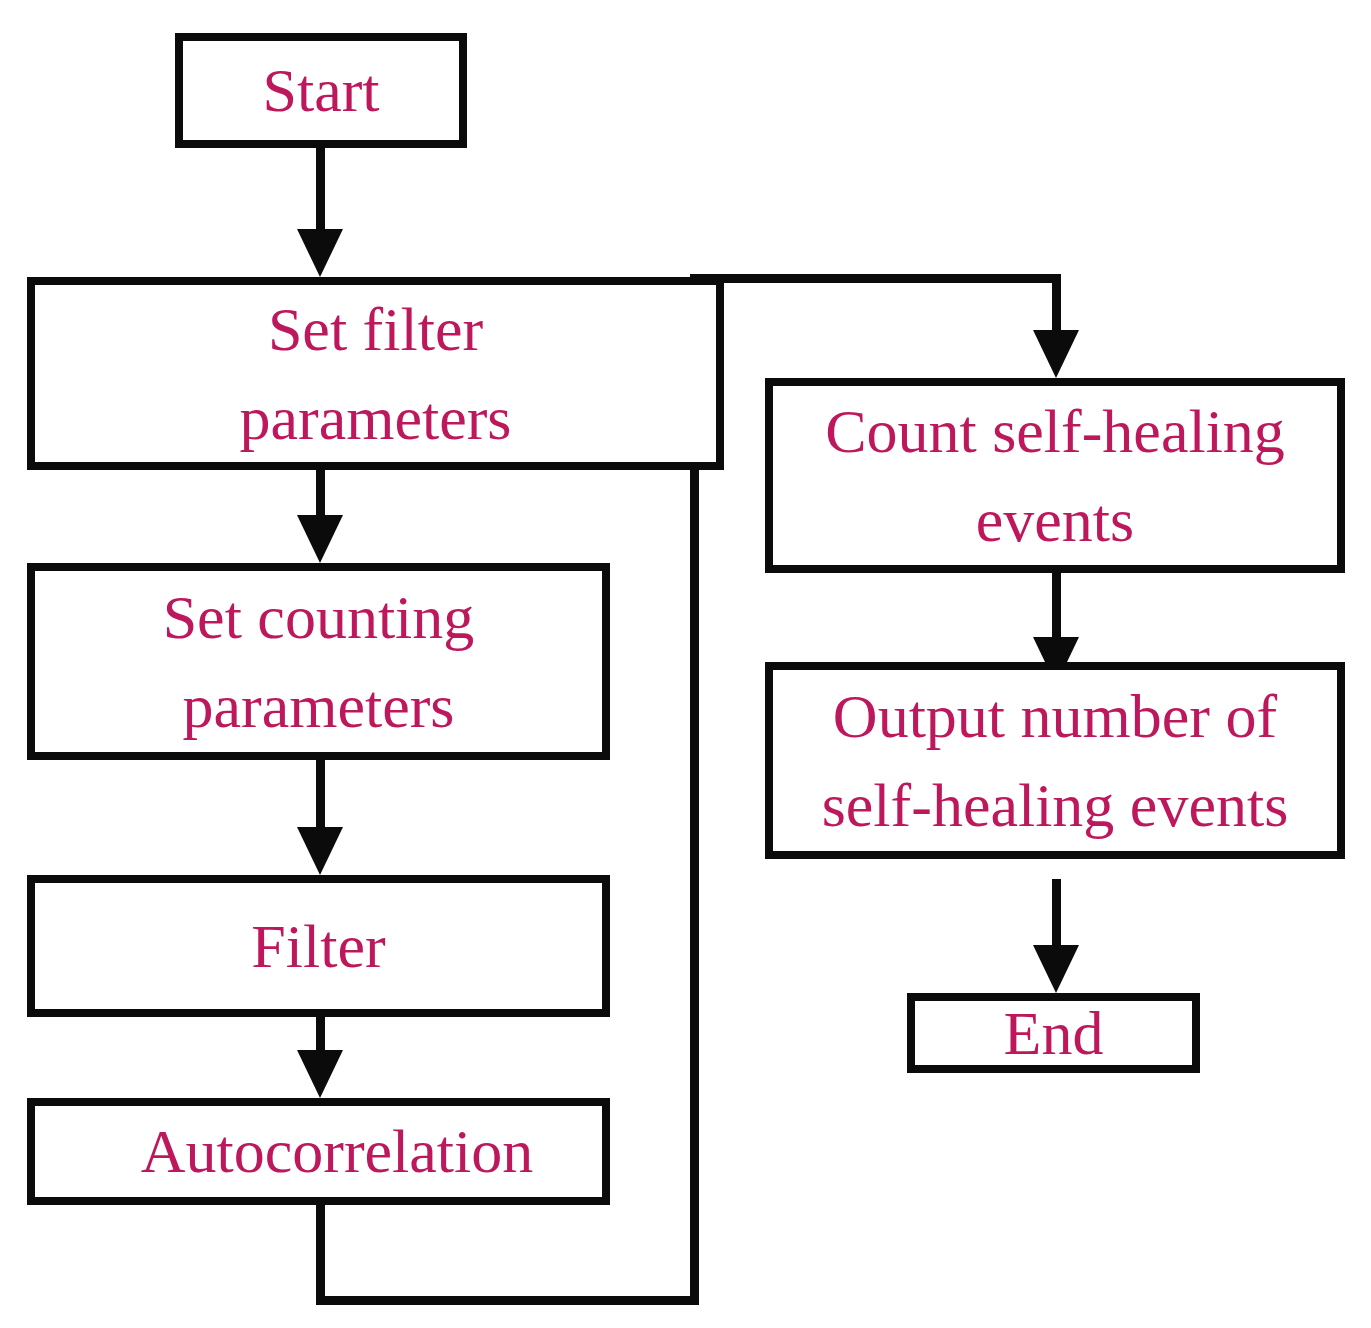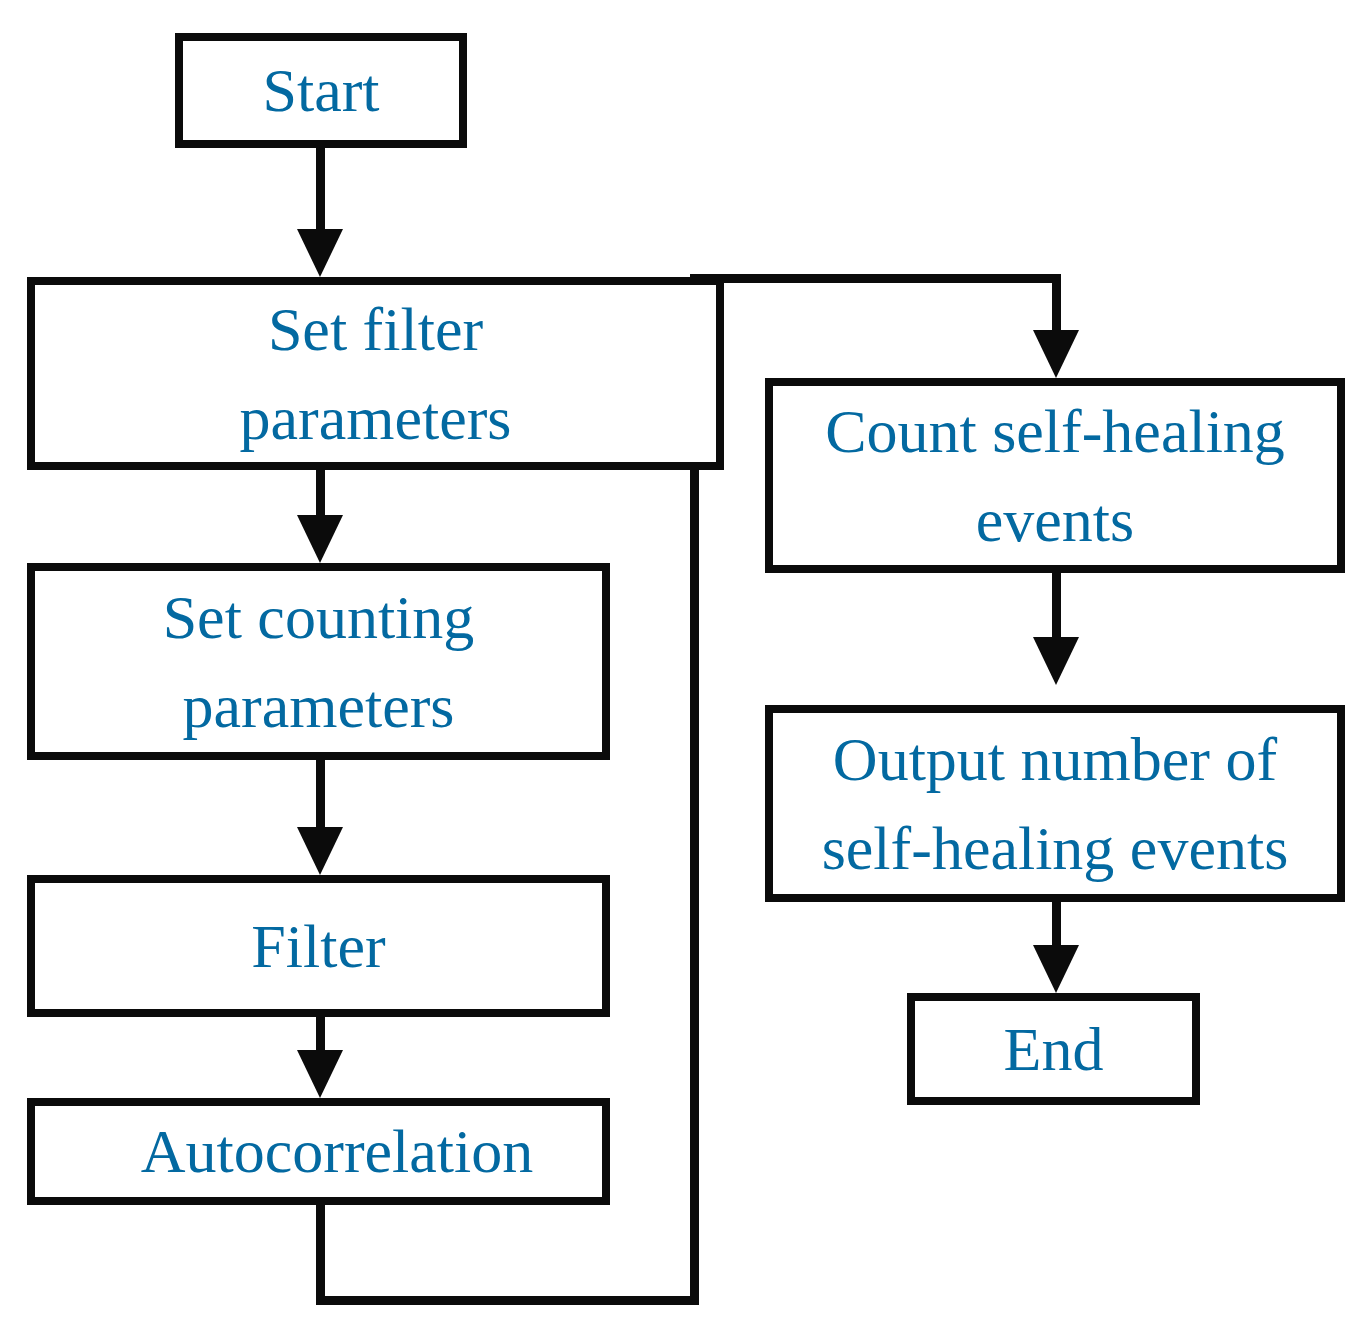--- a/index.html
+++ b/index.html
@@ -6,21 +6,21 @@
     margin: 0;
     padding: 0;
     background: #ffffff;
   }
   .canvas {
     position: relative;
     width: 1371px;
     height: 1328px;
     background: #ffffff;
     font-family: "Liberation Serif", "DejaVu Serif", serif;
-    color: #0369a1;
+    color: #be185d;
     overflow: hidden;
   }
   .node {
     position: absolute;
     box-sizing: border-box;
     border: 8px solid #0b0b0b;
     background: #ffffff;
     display: flex;
     align-items: center;
     justify-content: center;
@@ -45,22 +45,22 @@
     z-index: 1;
   }
 
   
   #n-start          { left: 175px; top: 33px;  width: 292px; height: 115px; }
   #n-setfilter      { left: 27px;  top: 277px; width: 697px; height: 193px; }
   #n-setcounting    { left: 27px;  top: 563px; width: 583px; height: 197px; }
   #n-filter         { left: 27px;  top: 875px; width: 583px; height: 142px; }
   #n-autocorr       { left: 27px;  top: 1098px; width: 583px; height: 107px; padding-left: 37px; }
   #n-count          { left: 765px; top: 378px; width: 580px; height: 195px; }
-  #n-output         { left: 765px; top: 705px; width: 580px; height: 197px; }
-  #n-end            { left: 907px; top: 993px; width: 293px; height: 112px; }
+  #n-output         { left: 765px; top: 662px; width: 580px; height: 197px; }
+  #n-end            { left: 907px; top: 993px; width: 293px; height: 80px; }
 
   
   #e1-stem  { left: 316px; top: 145px;  width: 9px;   height: 87px;  }
   #e1-head  { left: 297px; top: 229px; }
   #e2-stem  { left: 316px; top: 468px;  width: 9px;   height: 50px;  }
   #e2-head  { left: 297px; top: 515px; }
   #e3-stem  { left: 316px; top: 758px;  width: 9px;   height: 72px;  }
   #e3-head  { left: 297px; top: 827px; }
   #e4-stem  { left: 316px; top: 983px;  width: 9px;   height: 68px;  }
   #e4-head  { left: 297px; top: 1050px; }

